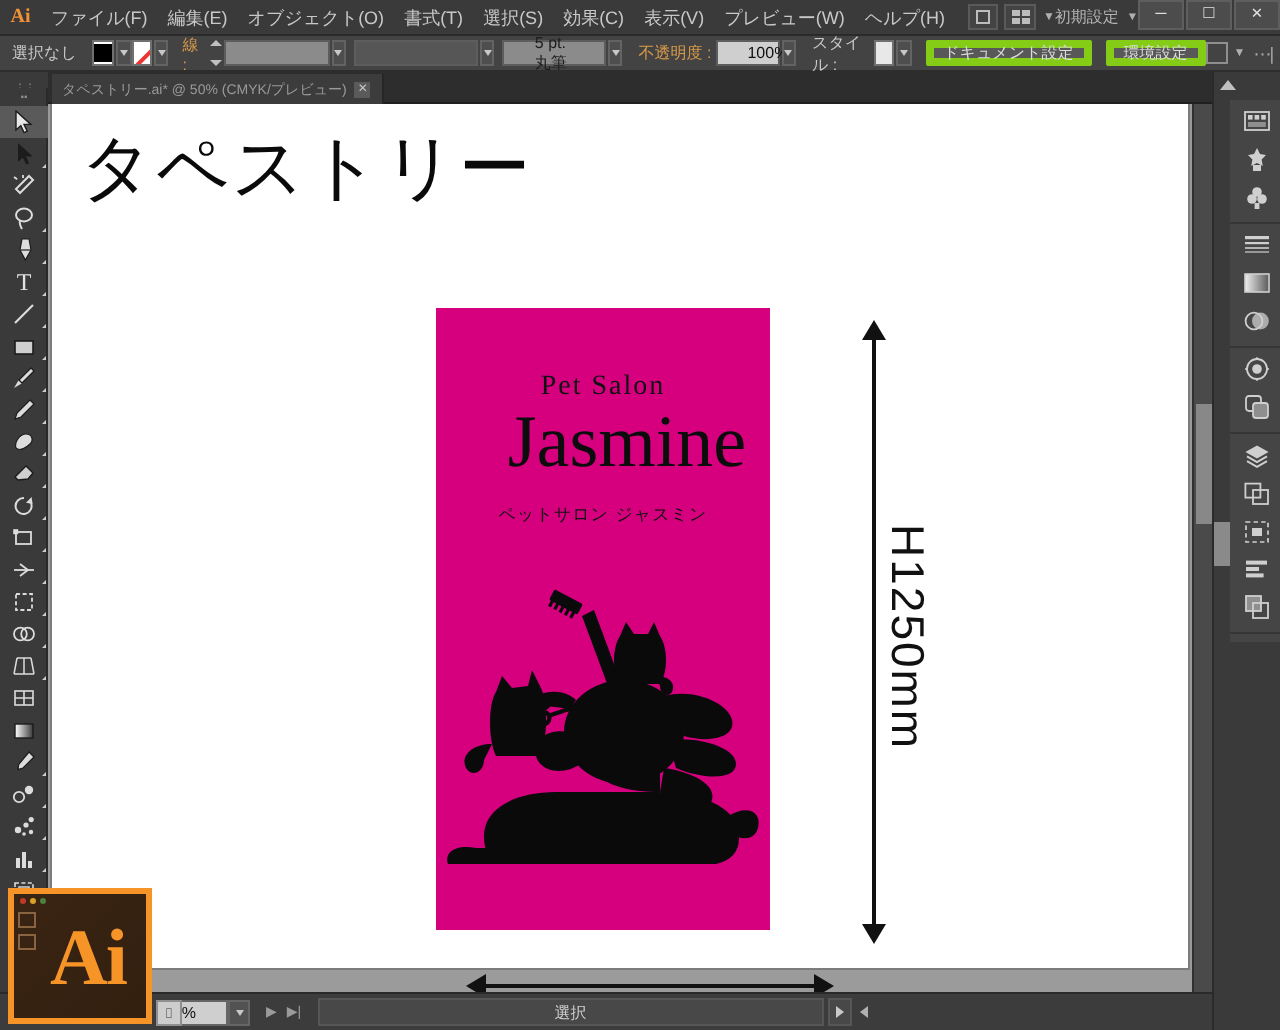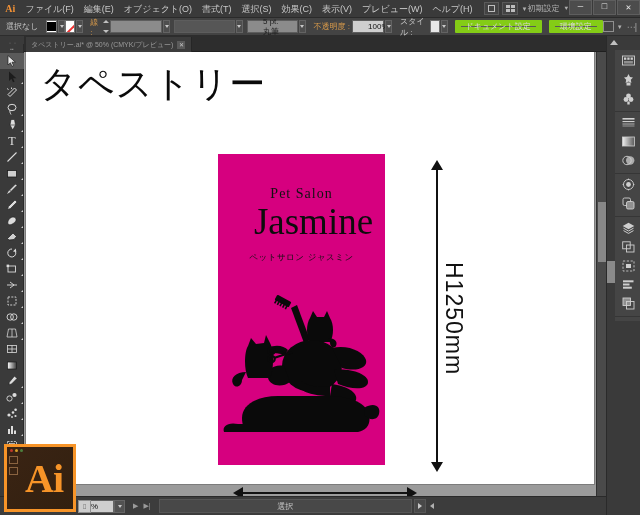--- a/index.html
+++ b/index.html
@@ -124,21 +124,21 @@
   .field.light { background: #cfcfcf; color: #111; }
   .stroke-w { width: 60px; }
   .stroke-prof { width: 72px; }
   .brush-field { width: 58px; }
   .op-label { color: #d89a4a; margin: 0 2px 0 8px; white-space: nowrap; }
   .op-field { width: 30px; }
   .style-label { margin: 0 3px 0 8px; color: #c8c8c8; }
   .style-sw { width: 13px; height: 13px; background: #e8e8e8; border: 1px solid #707070; }
   .push {
     height: 13px; padding: 0 5px; margin-left: 7px;
-    background: #585858; border: 6px solid #84cc16;
+    background: #585858; border: 4px solid #84cc16;
     display: flex; align-items: center; font-size: 8px; color: #dcdcdc;
     white-space: nowrap; border-radius: 1px;
   }
   .cb-right { margin-left: auto; display:flex; align-items:center; padding-right: 4px; }
   .tiny-ico { width: 11px; height: 11px; border:1px solid #8f8f8f; margin-right:2px;}
   .dots { color:#a8a8a8; font-size: 9px; margin-left: 4px; letter-spacing:-1px;}
 
   
   .tabbar {
     position: absolute; left: 24px; top: 36px;

